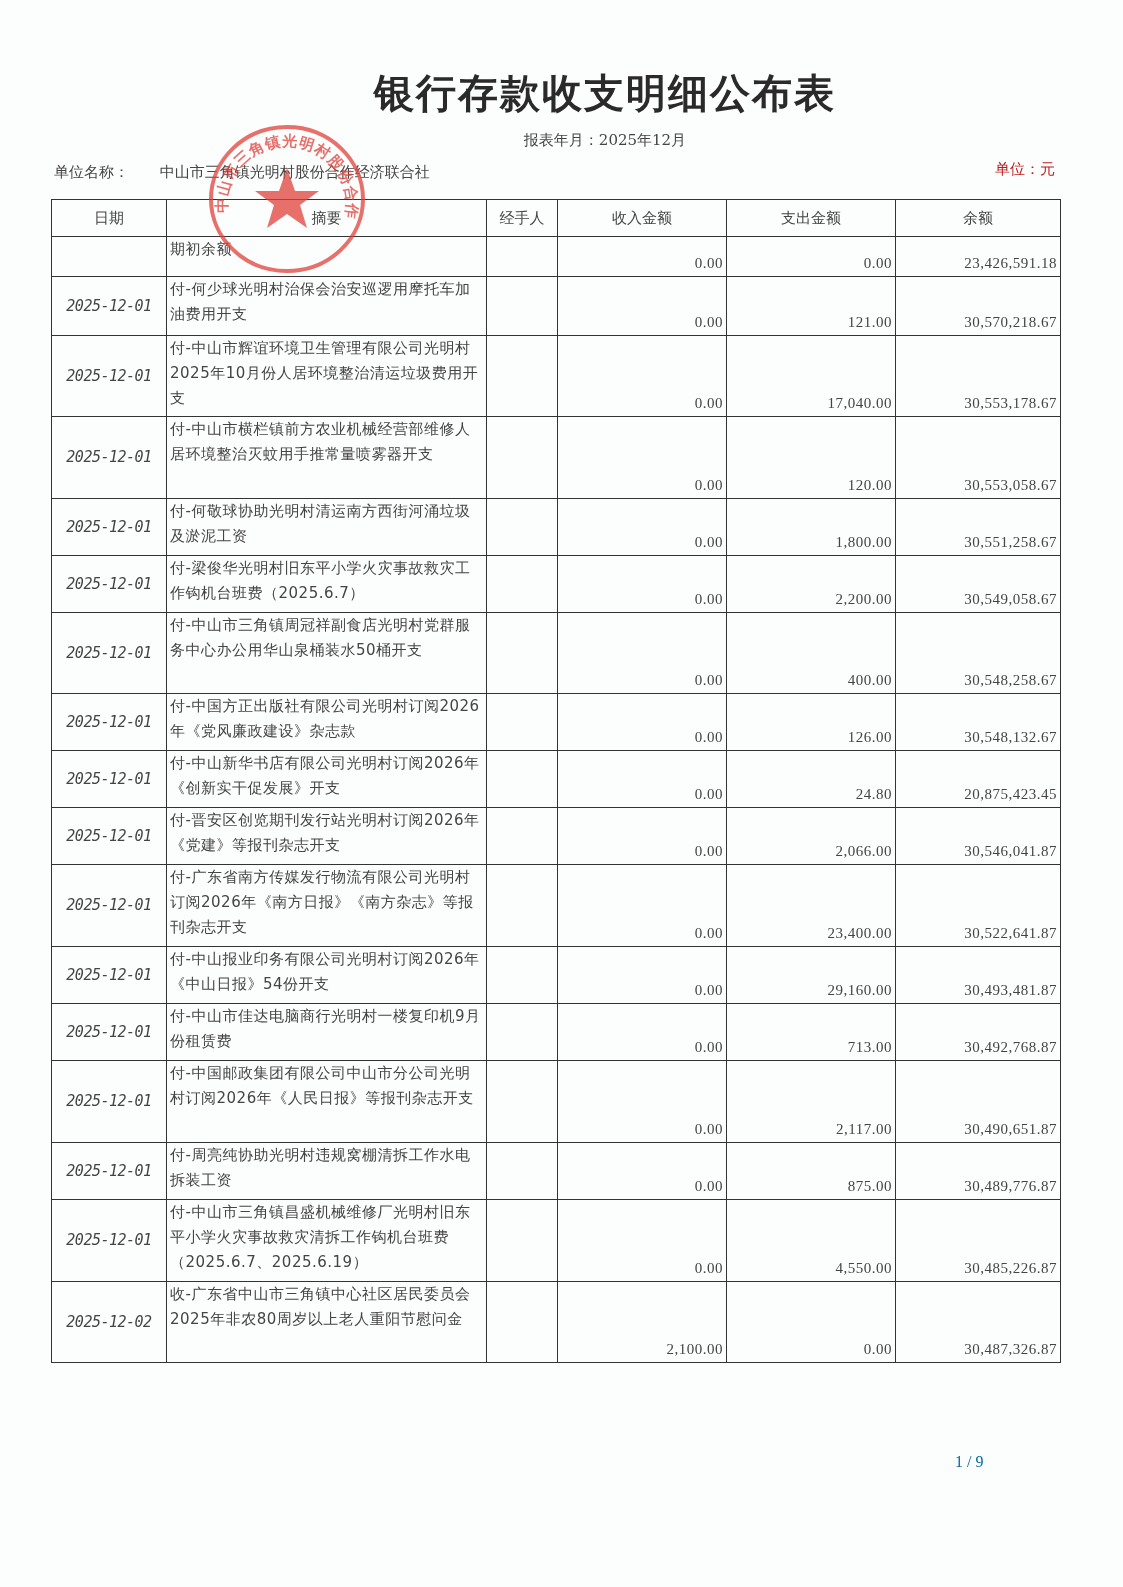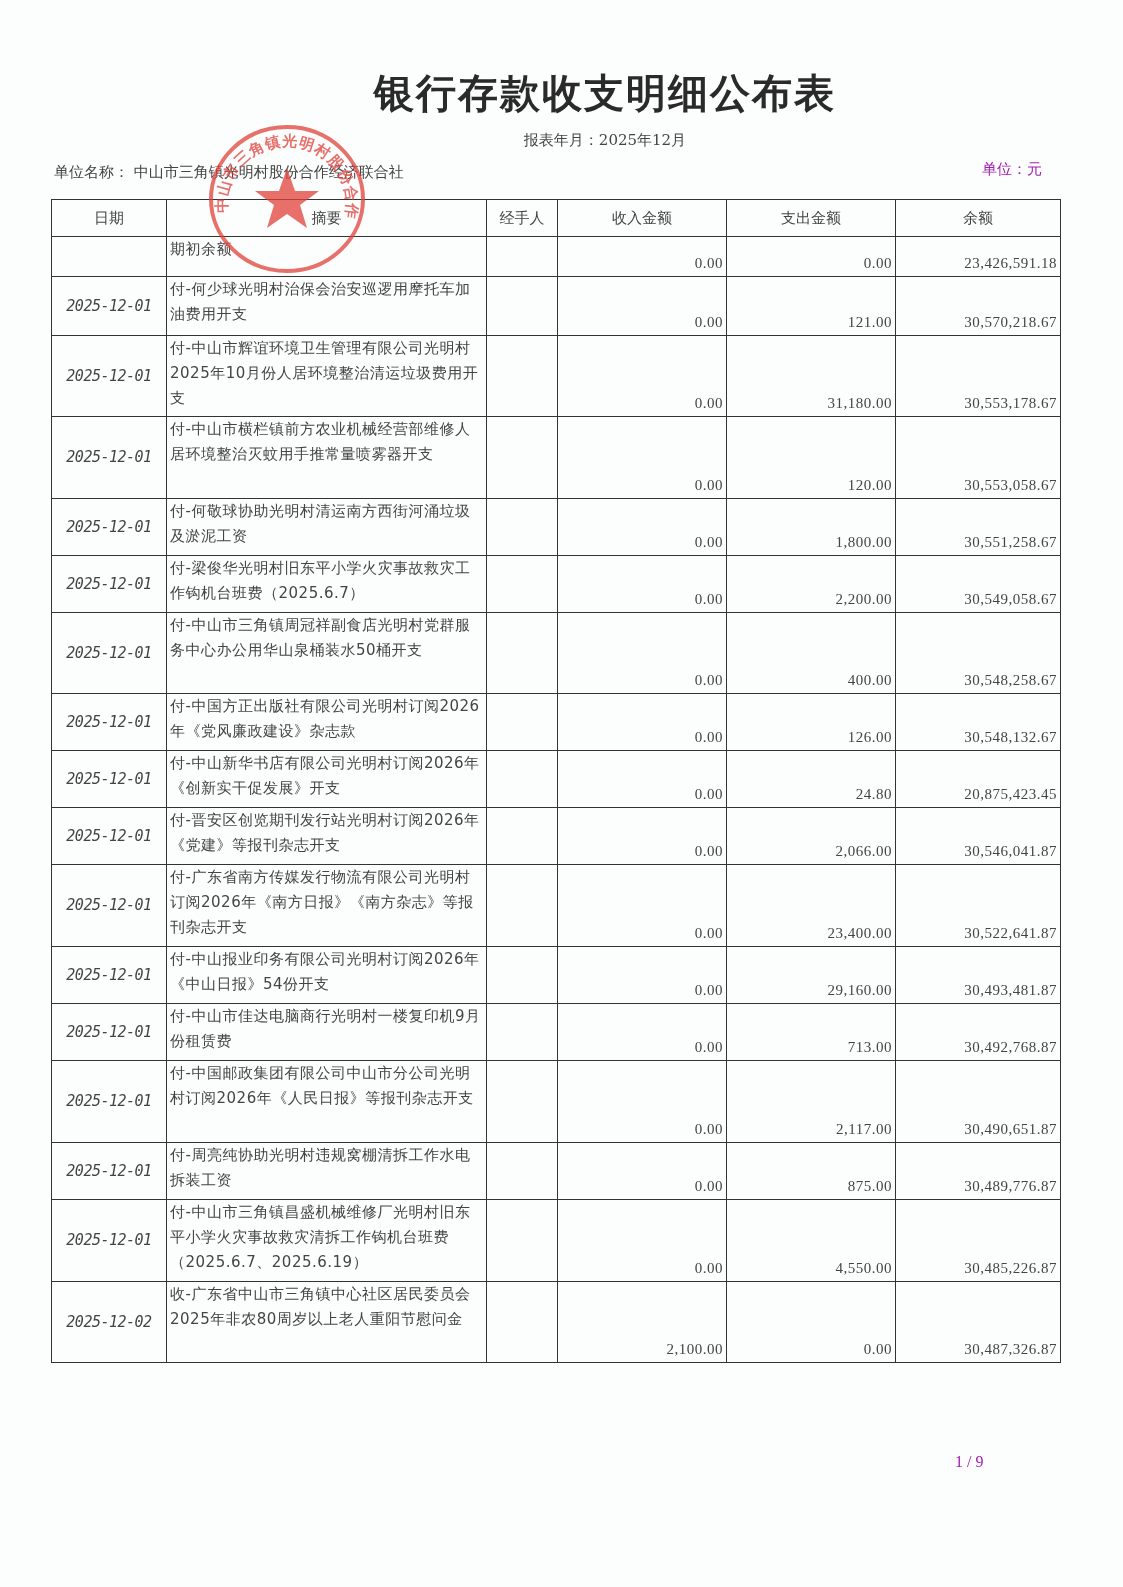--- a/index.html
+++ b/index.html
@@ -11,39 +11,39 @@
     position: absolute; top: 66px; left: 0; width: 1210px; text-align: center;
     font-family: "DejaVu Sans", sans-serif; font-weight: bold; font-size: 40px; letter-spacing: 2px; color: #2a2a2a;
   }
   .period {
     position: absolute; top: 131px; left: 0; width: 1210px; text-align: center;
     font-size: 15px; color: #444;
   }
   .unit-name {
     position: absolute; top: 163px; left: 54px; font-size: 15px; color: #444;
   }
-  .unit-name .lbl { }
+  .unit-name .lbl { margin-right: 26px; }
   .unit {
-    position: absolute; top: 160px; right: 81px; font-size: 15px; color: #a21caf;
+    position: absolute; top: 160px; right: 68px; font-size: 15px; color: #b91c1c;
   }
   table.ledger {
     position: absolute; top: 187px; left: 51px; border-collapse: collapse;
     table-layout: fixed; width: 1009px; margin-top: 12px;
   }
   table.ledger td, table.ledger th {
     border: 1.5px solid #333; font-weight: normal; font-size: 15px; color: #444;
     padding: 0 3px; line-height: 25px;
   }
   table.ledger th { height: 36px; text-align: center; }
   td.date { text-align: center; vertical-align: middle; font-family: "DejaVu Sans Mono", monospace; font-size: 14px; letter-spacing: -0.5px; font-style: italic; }
   td.summary { text-align: left; vertical-align: top; font-family: "DejaVu Sans", sans-serif; font-size: 15.5px; letter-spacing: 0.5px; line-height: 26px; padding-top: 2px; padding-left: 4px; }
   td.num { text-align: right; vertical-align: bottom; font-family: "Liberation Serif", serif; font-size: 16px; letter-spacing: 0.5px; padding-bottom: 2px; padding-right: 2px; }
   td.handler { }
   .page-num {
-    position: absolute; top: 1453px; left: 955px; font-size: 16px; color: #a21caf; font-family: "Liberation Serif", serif;
+    position: absolute; top: 1453px; left: 955px; font-size: 16px; color: #0369a1; font-family: "Liberation Serif", serif;
   }
   .seal {
     position: absolute; left: 207px; top: 123px; width: 160px; height: 152px; pointer-events: none;
   }
 </style>
 </head>
 <body>
 
 <div class="title">银行存款收支明细公布表</div>
 <div class="period">报表年月：2025年12月</div>
@@ -87,21 +87,21 @@
         <td class="handler"></td>
         <td class="num">0.00</td>
         <td class="num">121.00</td>
         <td class="num">30,570,218.67</td>
       </tr>
       <tr style="height: 81px;">
         <td class="date">2025-12-01</td>
         <td class="summary">付-中山市辉谊环境卫生管理有限公司光明村2025年10月份人居环境整治清运垃圾费用开支</td>
         <td class="handler"></td>
         <td class="num">0.00</td>
-        <td class="num">31,180.00</td>
+        <td class="num">17,040.00</td>
         <td class="num">30,553,178.67</td>
       </tr>
       <tr style="height: 82px;">
         <td class="date">2025-12-01</td>
         <td class="summary">付-中山市横栏镇前方农业机械经营部维修人居环境整治灭蚊用手推常量喷雾器开支</td>
         <td class="handler"></td>
         <td class="num">0.00</td>
         <td class="num">120.00</td>
         <td class="num">30,553,058.67</td>
       </tr>

